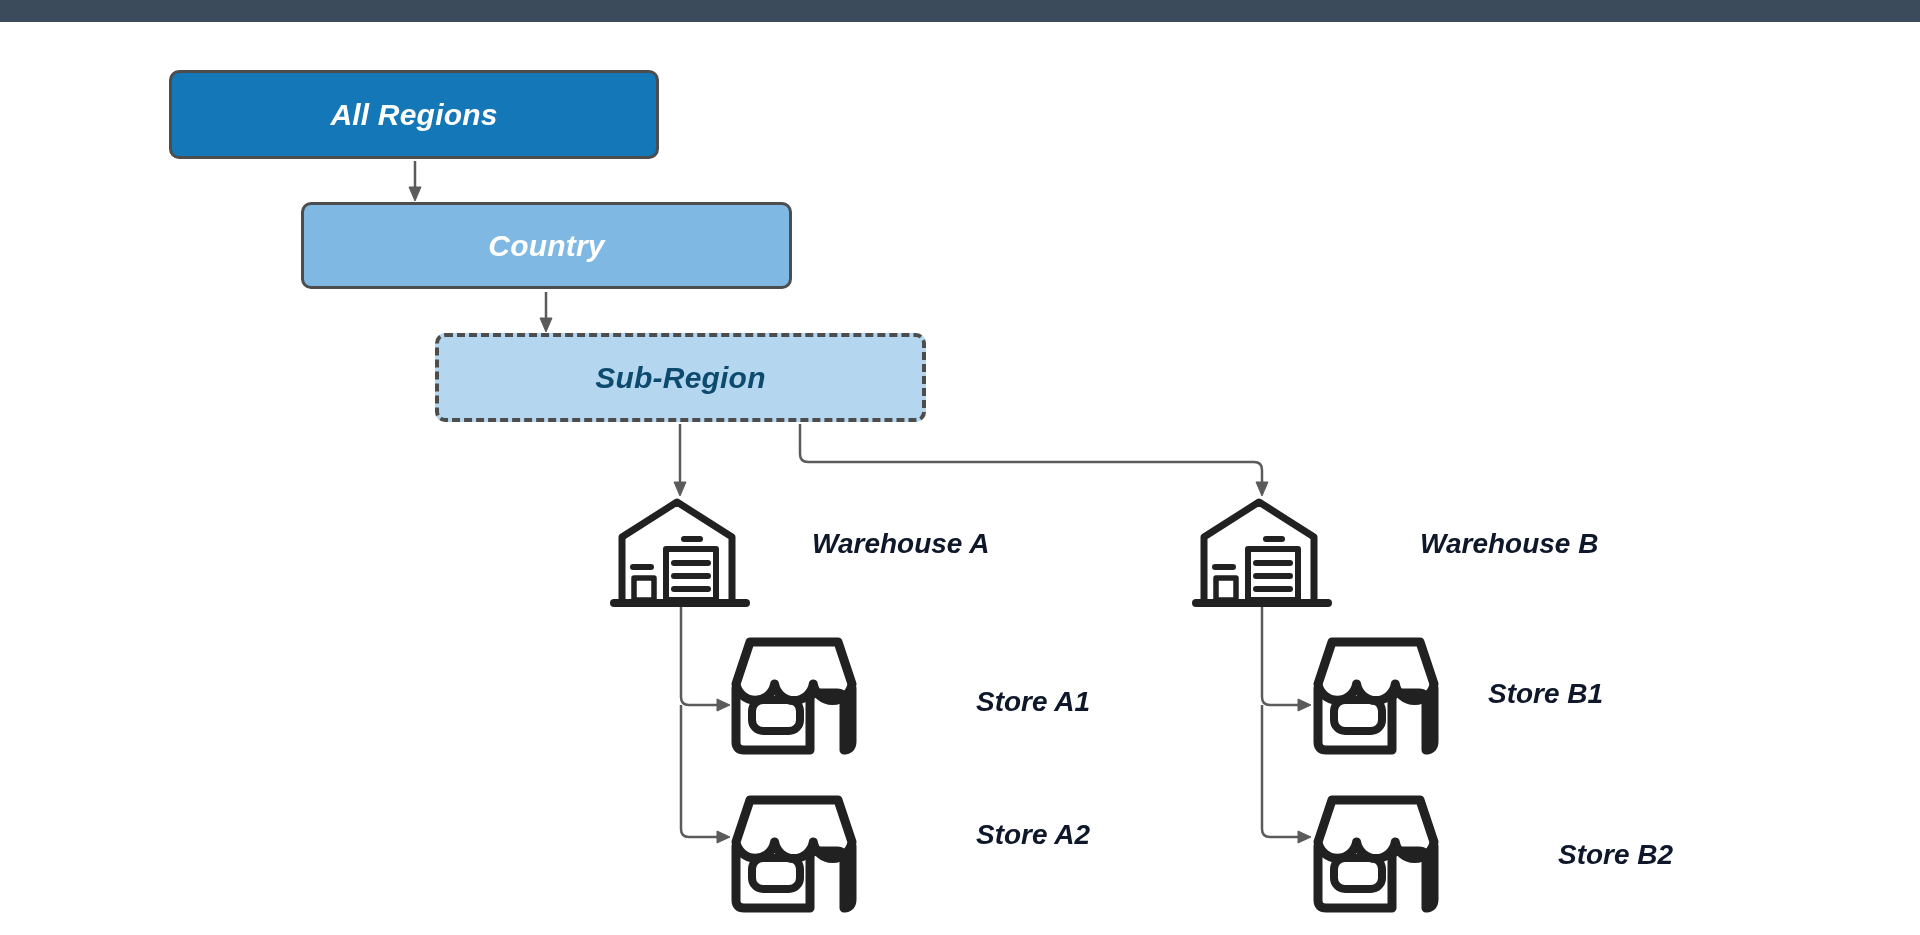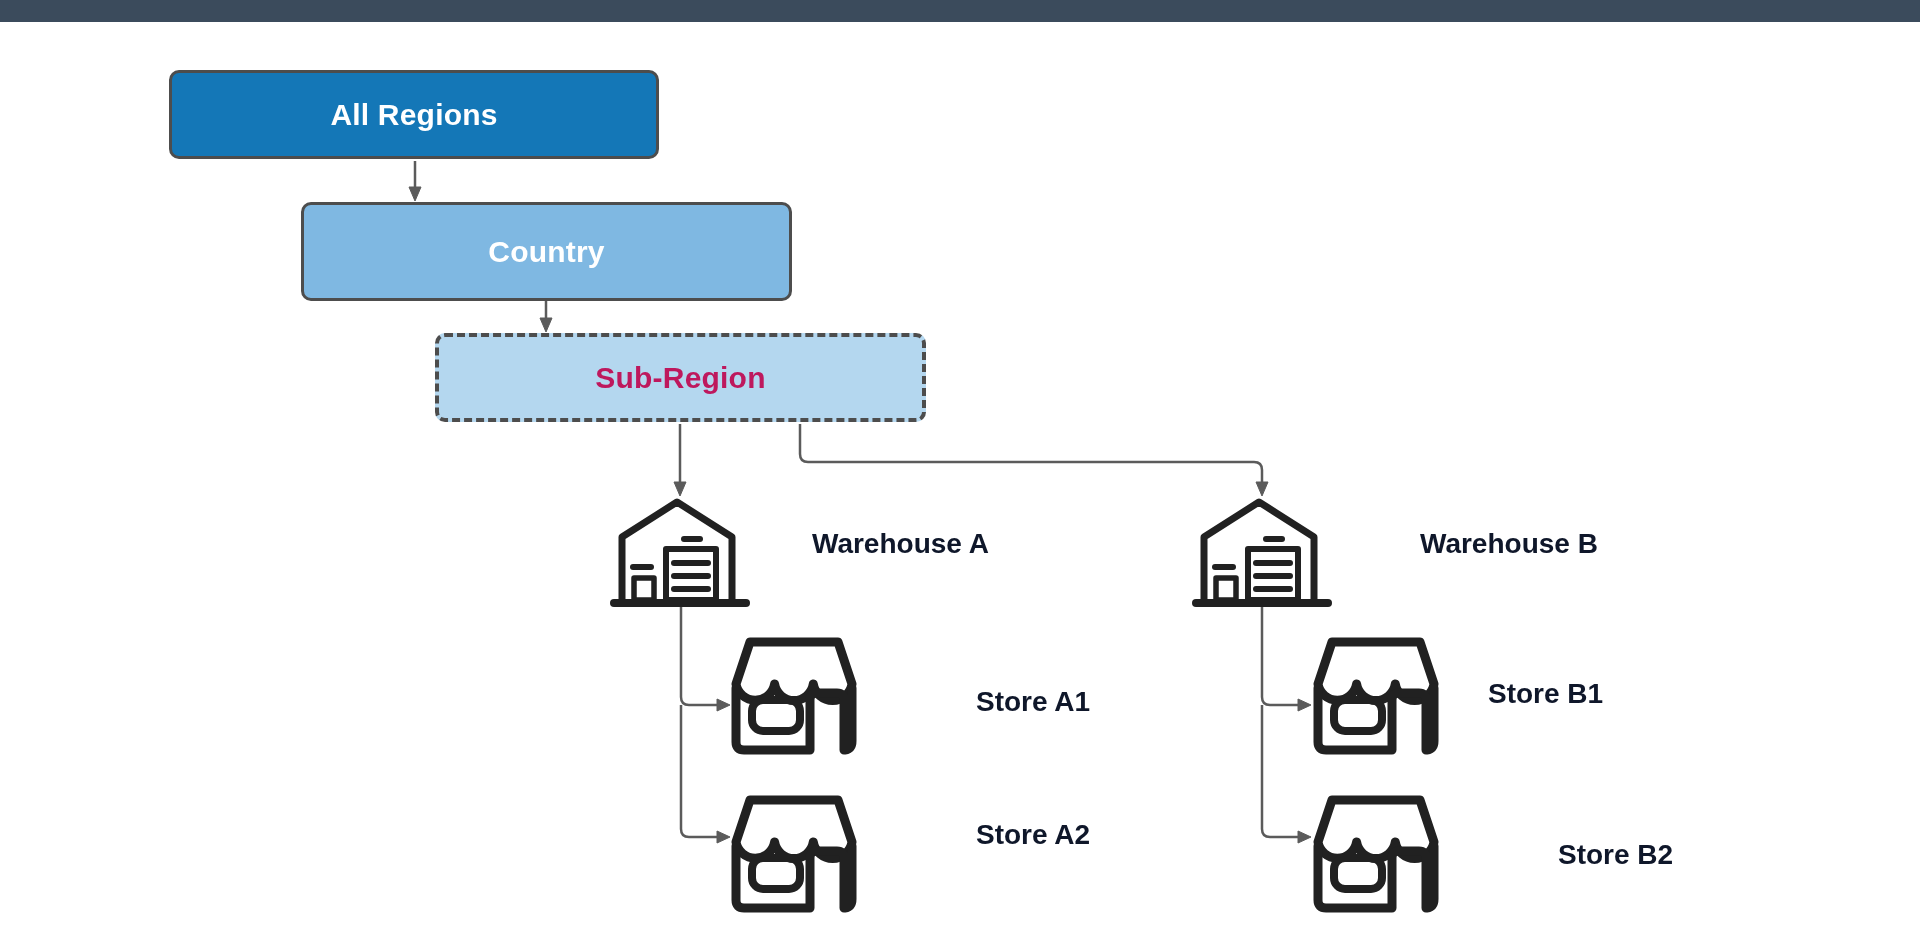--- a/index.html
+++ b/index.html
@@ -3,20 +3,21 @@
 <meta charset="utf-8">
 <style>
   html, body { margin: 0; padding: 0; background: #ffffff; }
   .stage {
     position: relative;
     width: 1920px;
     height: 935px;
     background: #ffffff;
     overflow: hidden;
     font-family: "Liberation Sans", sans-serif;
+    font-style: italic;
   }
   .topbar {
     position: absolute;
     left: 0; top: 0;
     width: 1920px; height: 22px;
     background: #3B4B5C;
   }
   .connector-layer {
     position: absolute;
     left: 0; top: 0;
@@ -34,30 +35,30 @@
     font-size: 30px;
     letter-spacing: 0.2px;
   }
   #box-all-regions {
     left: 169px; top: 70px; width: 490px; height: 89px;
     background: #1477B7;
     border: 3px solid #4D4D4D;
     color: #FFFFFF;
   }
   #box-country {
-    left: 301px; top: 202px; width: 491px; height: 99px;
+    left: 301px; top: 202px; width: 491px; height: 87px;
     background: #7FB8E2;
     border: 3px solid #4D4D4D;
     color: #FFFFFF;
   }
   #box-sub-region {
     left: 435px; top: 333px; width: 491px; height: 89px;
     background: #B4D7EF;
     border: 4px dashed #4D4D4D;
-    color: #be185d;
+    color: #0c4a6e;
   }
   .icon-node { position: absolute; }
   #icon-warehouse-a { left: 610px; top: 497px; }
   #icon-warehouse-b { left: 1192px; top: 497px; }
   #icon-store-a1 { left: 724px; top: 636px; }
   #icon-store-a2 { left: 724px; top: 794px; }
   #icon-store-b1 { left: 1306px; top: 636px; }
   #icon-store-b2 { left: 1306px; top: 794px; }
   .node-label {
     position: absolute;

